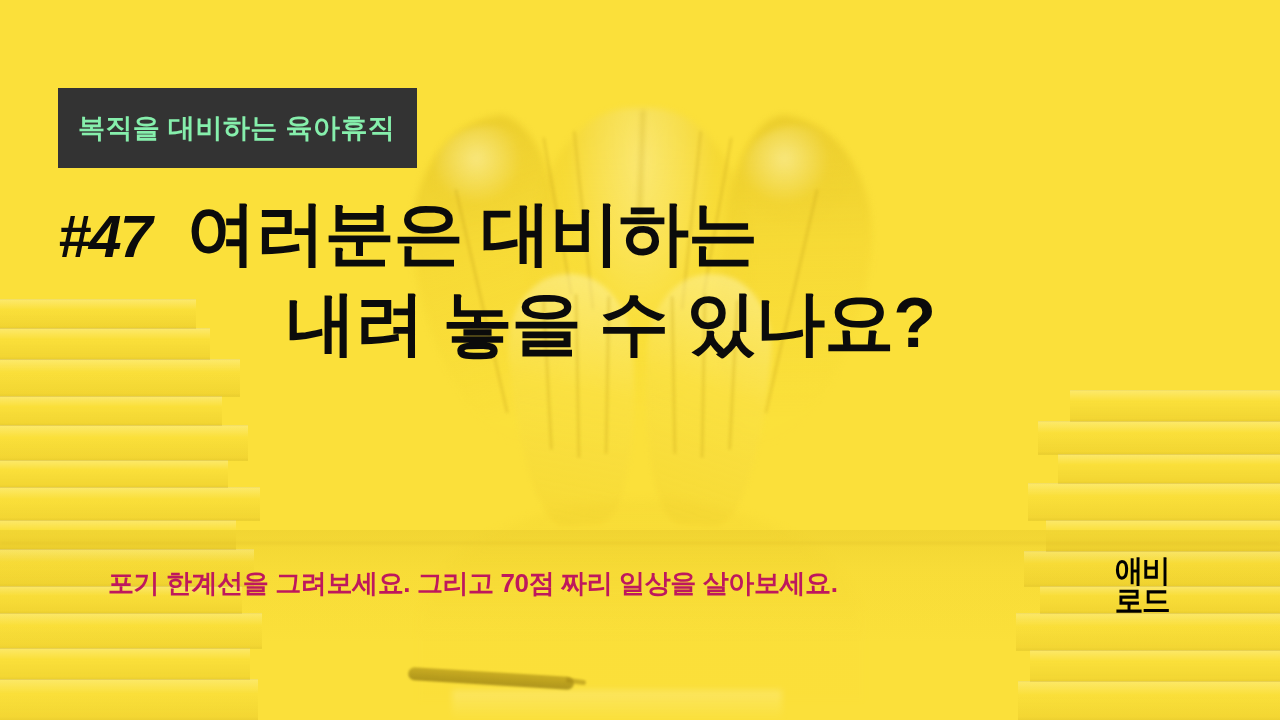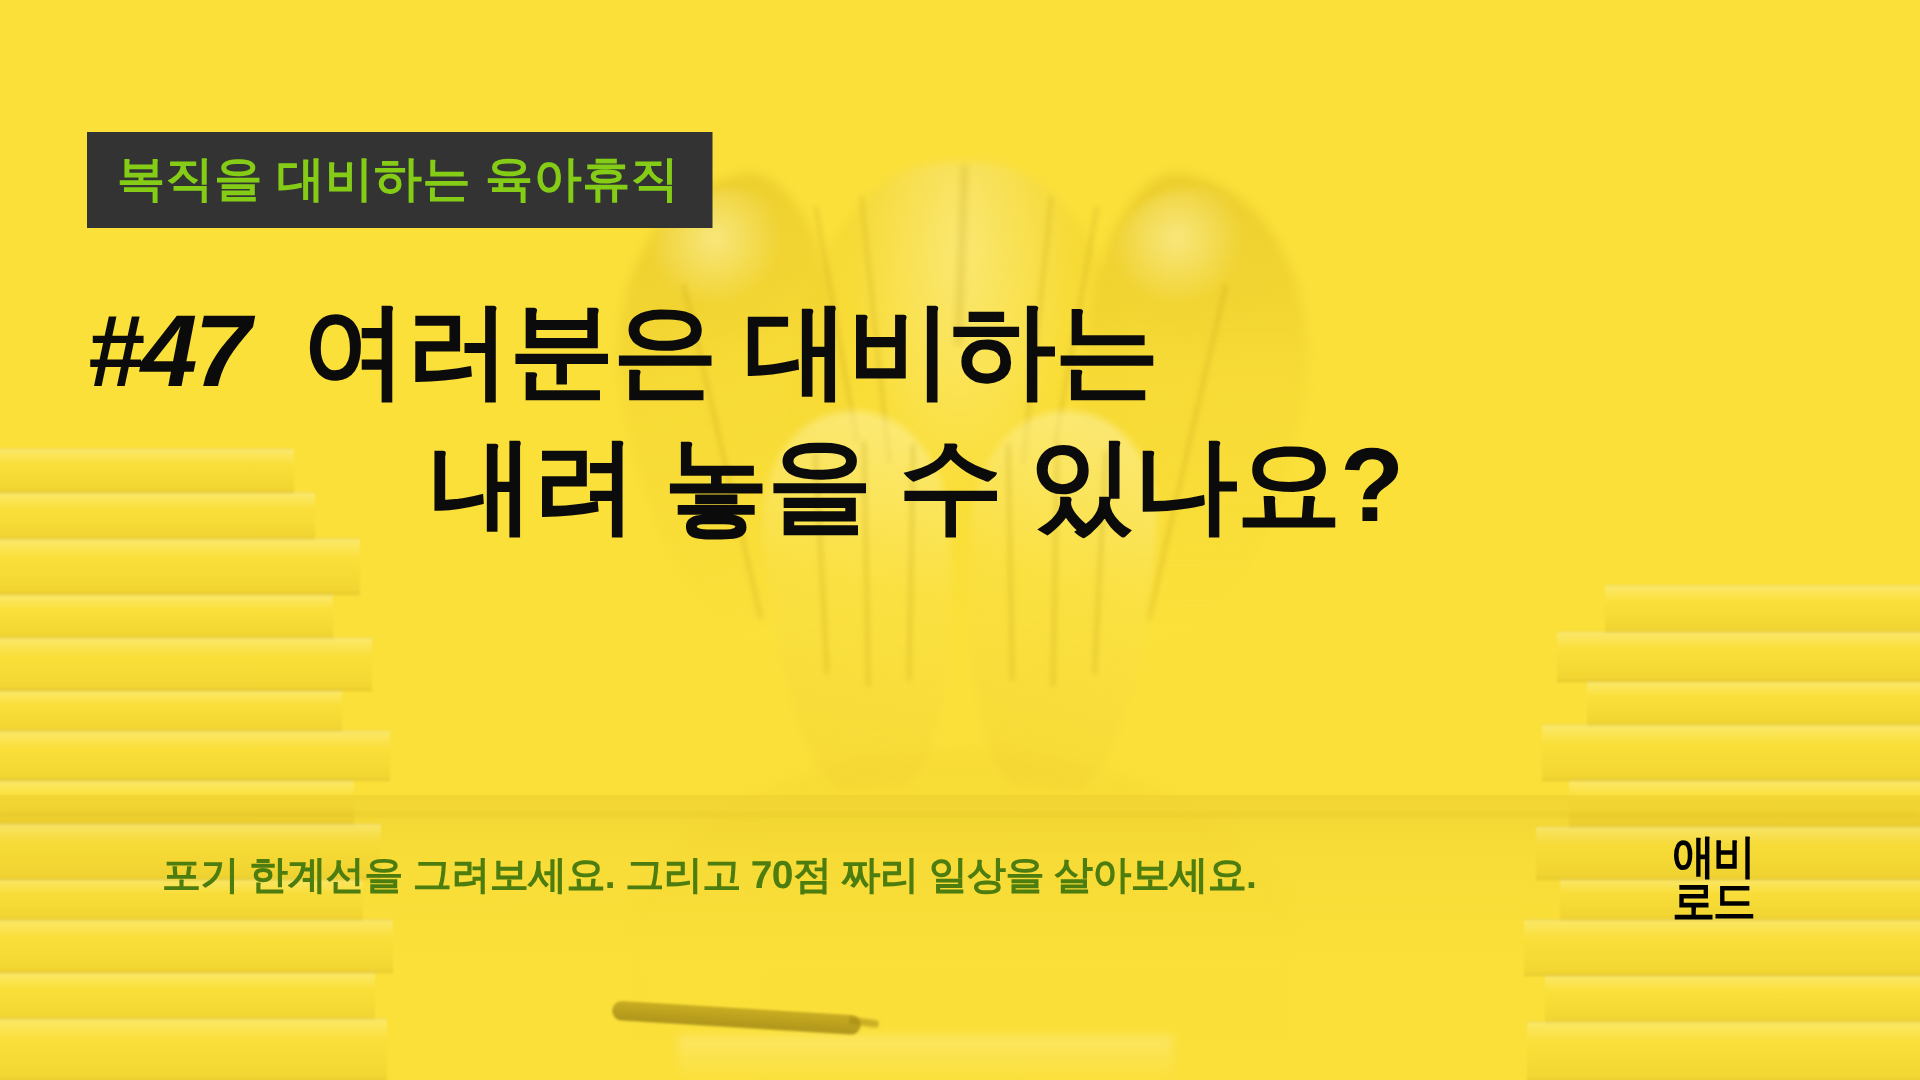--- a/index.html
+++ b/index.html
@@ -227,46 +227,46 @@
     pointer-events: none;
   }
 
   
   .content { position: absolute; inset: 0; }
 
   .kicker {
     position: absolute;
     left: 58px;
     top: 88px;
-    height: 64px;
+    height: 80px;
     display: flex;
     align-items: center;
     padding: 0 22px 0 20px;
     background: #333333;
-    color: #84cc16;
-    font-size: 32px;
+    color: #86efac;
+    font-size: 27px;
     font-weight: 700;
     letter-spacing: 0.4px;
     white-space: nowrap;
   }
 
   .headline {
     position: absolute;
     left: 58px;
     top: 196px;
     width: 1040px;
     color: #0b0b0b;
   }
   .hl-row {
     display: flex;
     align-items: baseline;
     white-space: nowrap;
   }
   .issue {
-    font-size: 68px;
+    font-size: 59px;
     font-weight: 900;
     font-style: italic;
     letter-spacing: -2px;
     line-height: 1.0;
     margin-right: 36px;
   }
   .hl-line {
     font-size: 70px;
     font-weight: 700;
     line-height: 1.08;
@@ -276,21 +276,21 @@
     margin-top: 14px;
     padding-left: 228px;
   }
 
   .caption {
     position: absolute;
     left: 108px;
     top: 566px;
     font-size: 26px;
     font-weight: 700;
-    color: #4d7c0f;
+    color: #be185d;
     letter-spacing: -0.4px;
     white-space: nowrap;
   }
 
   .logo {
     position: absolute;
     left: 1106px;
     top: 556px;
     width: 72px;
     text-align: center;

